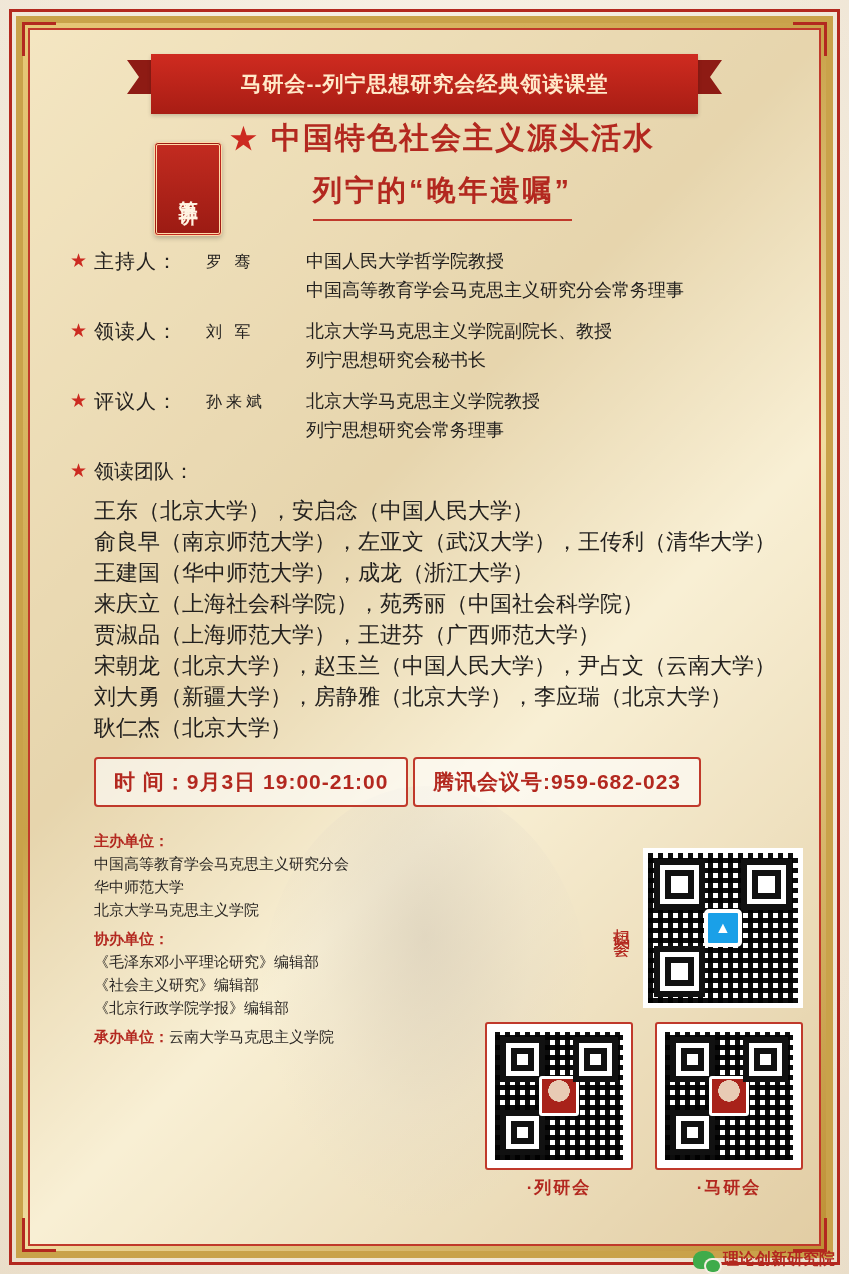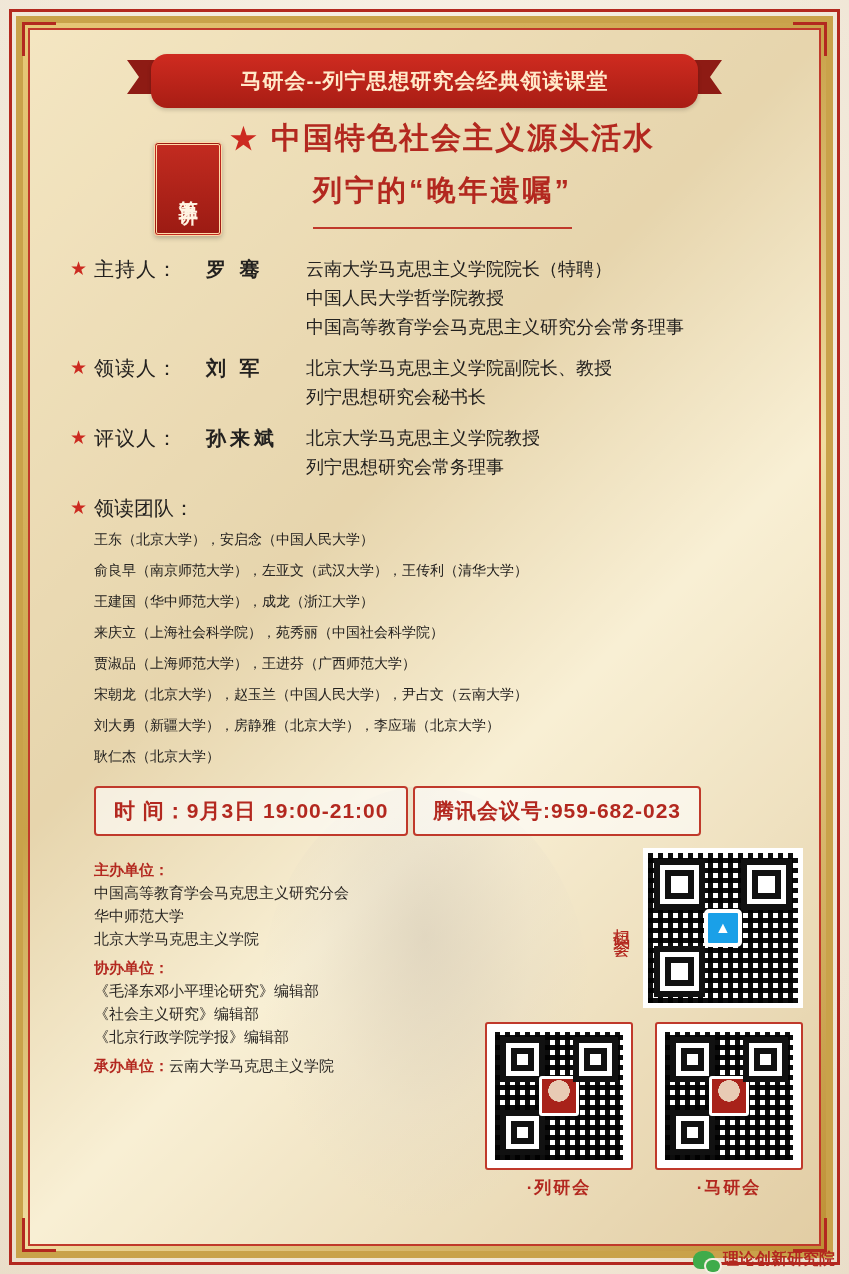--- a/index.html
+++ b/index.html
@@ -87,31 +87,30 @@
     top: 6px;
     width: 34px;
     height: 34px;
     background: #8e1b14;
   }
   .ribbon-tail.left  { left: 0; clip-path: polygon(0 0, 100% 0, 100% 100%, 0 100%, 12px 50%); }
   .ribbon-tail.right { right: 0; clip-path: polygon(0 0, 100% 0, calc(100% - 12px) 50%, 100% 100%, 0 100%); }
   .ribbon {
     position: absolute;
     left: 24px; right: 24px; top: 0;
-    height: 54px;
+    height: 60px;
     background: linear-gradient(180deg,#cf2b20,#a81d14);
     color: #ffe9c9;
     font-size: 21px;
     font-weight: bold;
     letter-spacing: 1px;
     display: flex;
     align-items: center;
     justify-content: center;
     box-shadow: 0 2px 4px rgba(0,0,0,0.18);
-    border-radius: 16px;
   }
 
   
   .title-block {
     position: relative;
     margin-top: 18px;
     text-align: center;
     padding-left: 36px;
   }
   .title-line1 {
@@ -136,21 +135,21 @@
     color: #b3281f;
     letter-spacing: 2px;
   }
   .title-line3 {
     margin-top: 12px;
     display: inline-block;
     font-size: 29px;
     font-weight: bold;
     color: #b3281f;
     letter-spacing: 3px;
-    padding-bottom: 16px;
+    padding-bottom: 8px;
     border-bottom: 2px solid #c0392b;
   }
   .seal {
     position: absolute;
     left: 118px;
     top: 24px;
     width: 62px;
     height: 88px;
     background: linear-gradient(180deg,#c22b20,#9c1b13);
     border: 3px double #ffd9a8;
@@ -186,49 +185,48 @@
     flex: 0 0 24px;
   }
   .role-label {
     font-size: 20px;
     line-height: 29px;
     width: 112px;
     flex: 0 0 112px;
     letter-spacing: 1px;
   }
   .role-person {
-    font-size: 20px;
+    font-size: 16px;
     line-height: 29px;
     width: 100px;
     flex: 0 0 100px;
     letter-spacing: 4px;
-    font-weight: bold;
   }
   .role-desc {
     font-size: 18px;
     line-height: 29px;
   }
   .role-desc div { white-space: nowrap; }
 
   
   .team {
     margin-top: 4px;
     padding-left: 34px;
   }
   .team-head {
     display: flex;
     align-items: center;
     font-size: 20px;
     color: #23211f;
   }
   .team-head .role-bullet { line-height: 28px; }
   .team-list {
-    margin-top: 2px;
+    margin-top: 10px;
     padding-left: 24px;
-    font-size: 14px;
+    font-size: 22px;
     line-height: 31px;
     color: #23211f;
   }
   .team-list div { white-space: nowrap; }
 
   
   .info-area {
     position: relative;
     margin-top: 14px;
     padding-left: 58px;
@@ -425,21 +423,20 @@
       <div class="title-line3">列宁的“晚年遗嘱”</div>
     </div>
 
     <div class="roles">
 
       <div class="role-row">
         <span class="role-bullet">★</span>
         <span class="role-label">主持人：</span>
         <span class="role-person">罗  骞</span>
         <span class="role-desc">
-          <div>云南大学马克思主义学院院长（特聘）</div>
           <div>中国人民大学哲学院教授</div>
           <div>中国高等教育学会马克思主义研究分会常务理事</div>
         </span>
       </div>
 
       <div class="role-row">
         <span class="role-bullet">★</span>
         <span class="role-label">领读人：</span>
         <span class="role-person">刘  军</span>
         <span class="role-desc">

